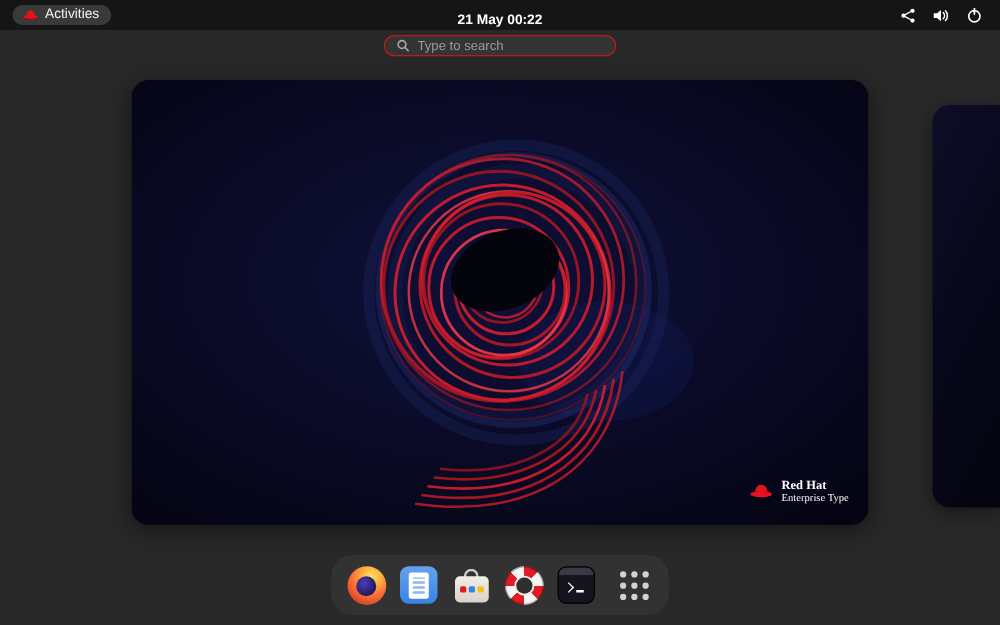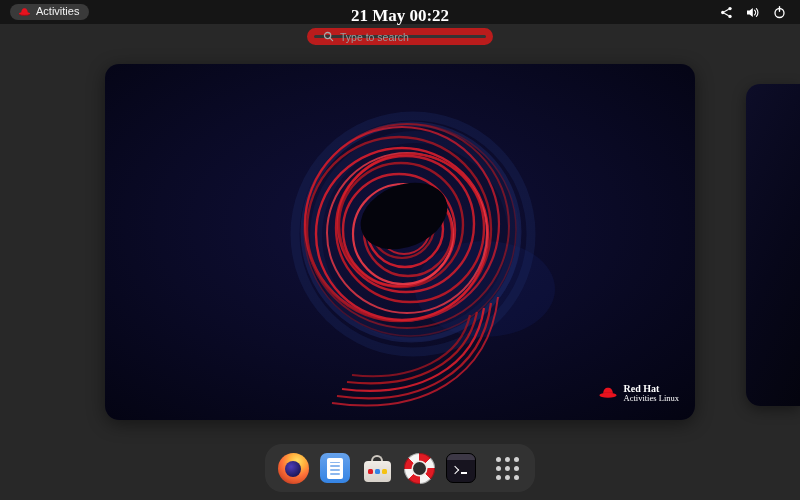--- a/index.html
+++ b/index.html
@@ -19,34 +19,34 @@
   }
   .activities {
     display:flex; align-items:center; gap:5px;
     background:#3a3a3a; border:none; border-radius:12px;
     padding:2px 10px 3px 8px; color:#f2f2f2; font-size:11px;
     font-family:inherit; cursor:pointer; line-height:1;
   }
   .clock {
     position:absolute; left:50%; top:0; height:32px; transform:translateX(-50%);
     display:flex; align-items:center; color:#ffffff;
-    font-size:17px; font-weight:600; background:transparent; border:none;
-    font-family:Liberation Serif, serif; cursor:pointer;
+    font-size:11px; font-weight:600; background:transparent; border:none;
+    font-family:Liberation Sans, sans-serif; cursor:pointer;
   }
   .status {
     display:flex; align-items:center; gap:13px;
     background:transparent; border:none; padding:2px 4px; cursor:pointer;
   }
   .status svg { display:block; }
 
   
   .search-bar {
     position:absolute; top:28px; left:50%; transform:translateX(-50%);
     width:186px; height:17px; box-sizing:border-box;
-    background:#343434; border:7px solid #b91c1c; border-radius:10px;
+    background:#343434; border:1px solid #b91c1c; border-radius:10px;
     display:flex; align-items:center; gap:6px; padding:0 9px;
   }
   .search-input {
     flex:1; min-width:0; background:transparent; border:none; outline:none;
     color:#d5d5d5; font-size:10.5px; font-family:inherit; padding:0;
   }
   .search-input::placeholder { color:#9c9c9c; }
 
   
   .ws-main {
@@ -243,21 +243,21 @@
   </svg>
 
   <div class="brand">
     <svg width="20" height="14" viewBox="0 0 20 14">
       <path d="M5 8.8 C5 3.6 7.4 1.8 10 1.8 C12.6 1.8 15 3.6 15 8.8 Z" fill="#e8121e"></path>
       <rect x="5" y="6.8" width="10" height="1.6" fill="#7e0b12"></rect>
       <ellipse cx="10" cy="9.3" rx="8.6" ry="2.5" fill="#e8121e"></ellipse>
     </svg>
     <div class="brand-text">
       <span class="brand-line1">Red Hat</span>
-      <span class="brand-line2">Activities Linux</span>
+      <span class="brand-line2">Enterprise Type</span>
     </div>
   </div>
 </div>
 
 <div class="ws-next"></div>
 
 <div class="dash">
 
   <button class="dock-app">
     <span class="icon-ff"></span>

